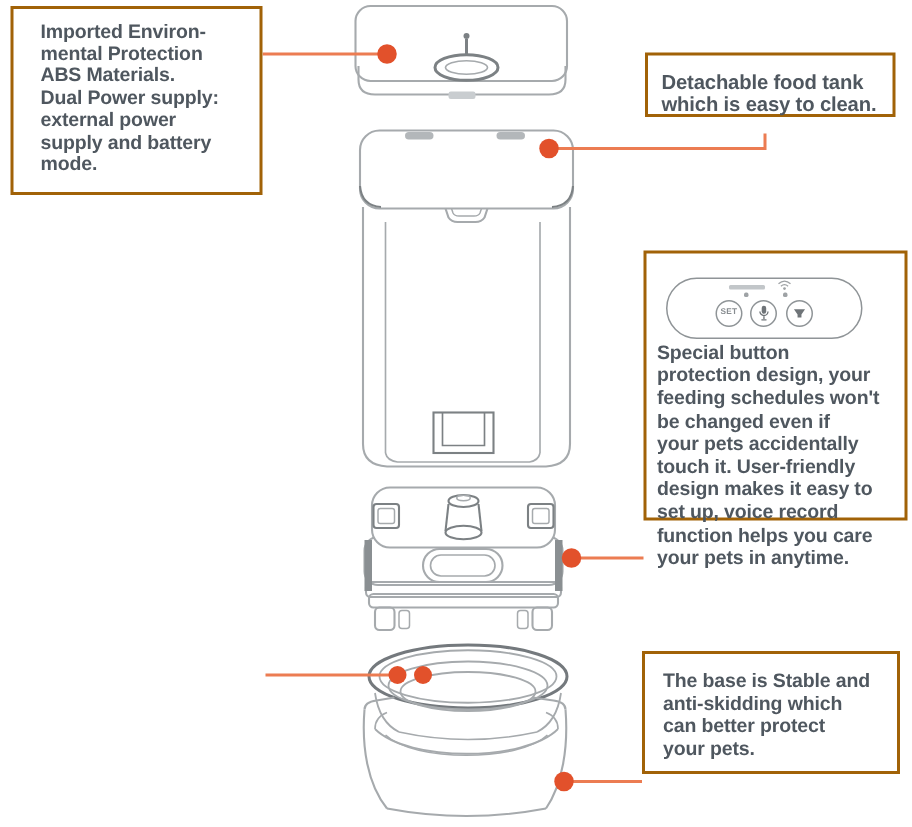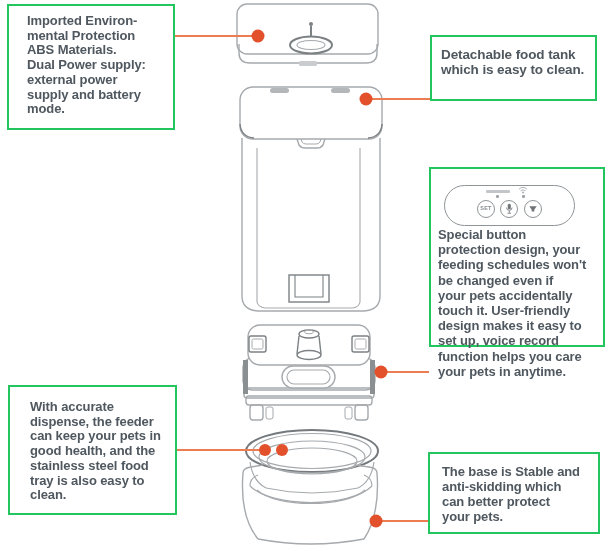--- a/index.html
+++ b/index.html
@@ -2,29 +2,29 @@
 <html><head>
 <meta charset="utf-8">
 <style>
   html,body{margin:0;padding:0;background:#fff;}
   body{width:608px;height:551px;position:relative;overflow:hidden;
        font-family:"Liberation Sans",sans-serif;}
   #stage{position:absolute;left:0;top:0;width:608px;height:551px;}
   svg.diagram{position:absolute;left:0;top:0;}
   .callout{
     position:absolute;box-sizing:border-box;background:#fff;
-    border:2px solid #22c55e;color:#4F575F;
+    border:2px solid #a16207;color:#4F575F;
     font-size:13px;font-weight:600;letter-spacing:-0.1px;
   }
   .callout-text{white-space:pre;display:block;}
   .c1{left:7px;top:4px;width:168px;height:126px;padding:8px 4px 0 18px;line-height:14.7px;}
-  .c2{left:430px;top:35px;width:167px;height:66px;padding:10px 4px 0 9px;line-height:15px;font-size:13.5px;}
+  .c2{left:430px;top:35px;width:167px;height:43px;padding:10px 4px 0 9px;line-height:15px;font-size:13.5px;}
   .c3{left:429px;top:167px;width:176px;height:180px;padding:0 2px 0 7px;line-height:15.2px;}
   .c4{left:8px;top:385px;width:169px;height:130px;padding:13px 4px 0 20px;line-height:14.7px;}
-  .c5{left:428px;top:452px;width:172px;height:82px;padding:10px 4px 0 12px;line-height:15px;}
+  .c5{left:428px;top:434px;width:172px;height:82px;padding:10px 4px 0 12px;line-height:15px;}
   
   .panel{
     position:relative;width:129px;height:39px;margin:16px 0 1px 6px;
     border:1.5px solid #8F9497;border-radius:21px;background:#fff;
   }
   .pbtn{
     position:absolute;top:14px;width:16px;height:16px;border:1.2px solid #8F9497;
     border-radius:50%;display:flex;align-items:center;justify-content:center;
   }
   .pbtn.b1{left:32px;}
@@ -195,29 +195,20 @@
 feeding schedules won't
 be changed even if
 your pets accidentally
 touch it. User-friendly
 design makes it easy to
 set up, voice record
 function helps you care
 your pets in anytime.</span>
   </div>
 
-  <div class="callout c4">
-    <span class="callout-text">With accurate
-dispense, the feeder
-can keep your pets in
-good health, and the
-stainless steel food
-tray is also easy to
-clean.</span>
-  </div>
 
   <div class="callout c5">
     <span class="callout-text">The base is Stable and
 anti-skidding which
 can better protect
 your pets.</span>
   </div>
 
 </div>
 

